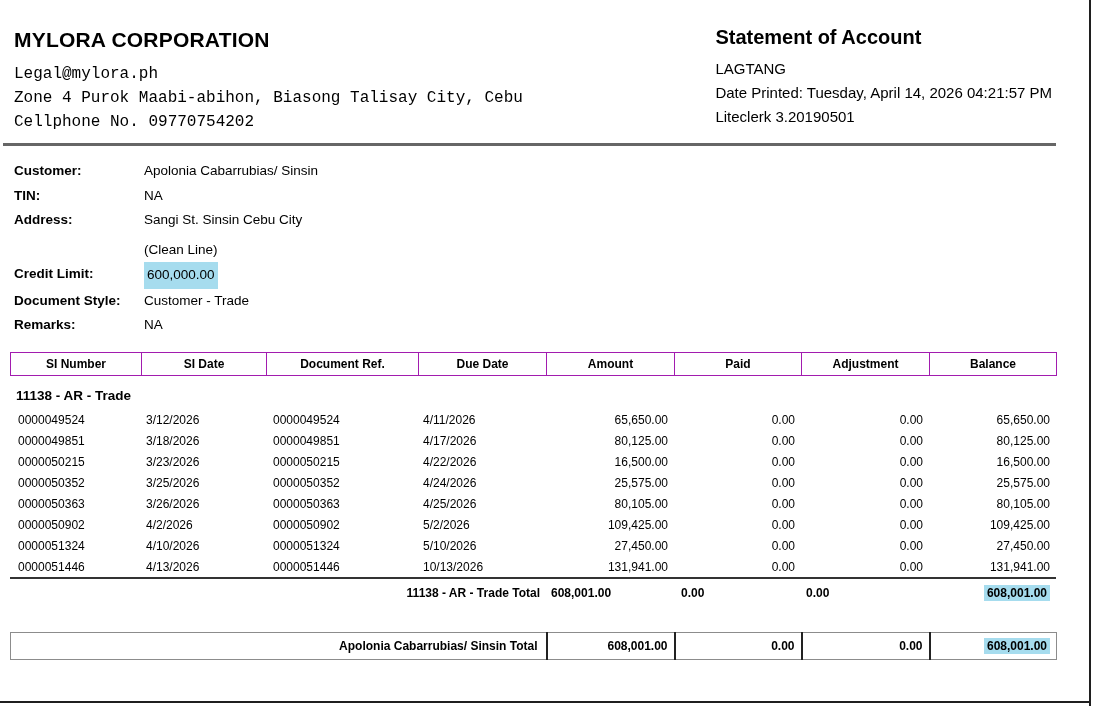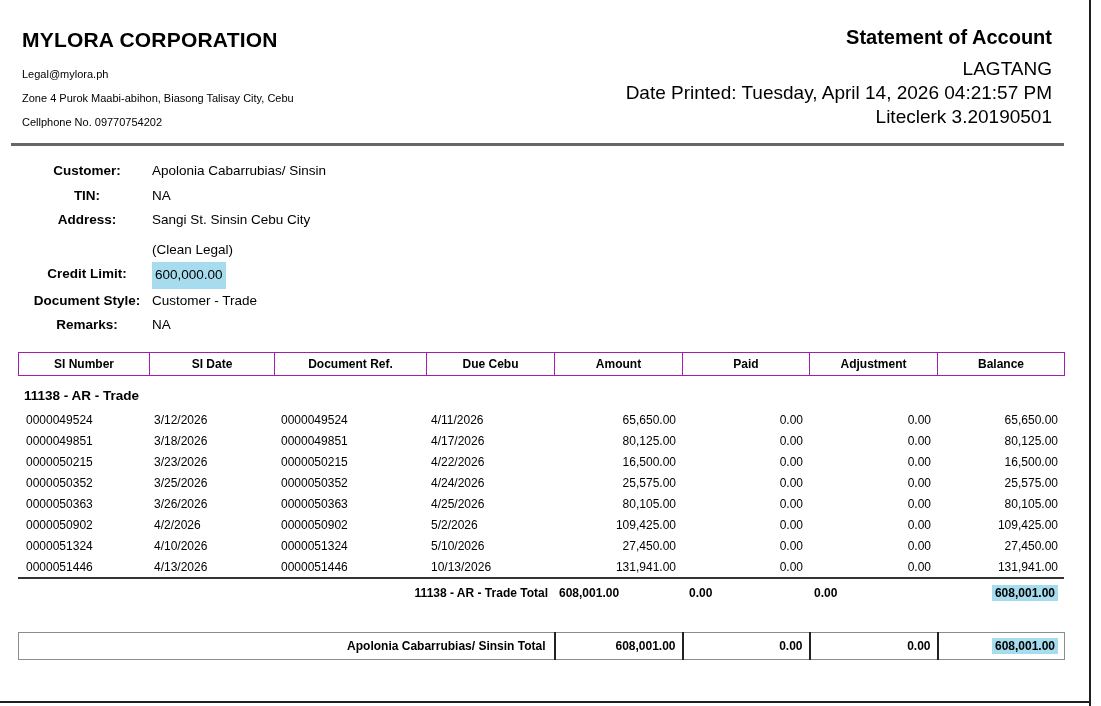--- a/index.html
+++ b/index.html
@@ -14,36 +14,36 @@
   }
   .page {
     position: relative;
     width: 1089px;
     height: 706px;
     background: #fff;
   }
   .page-border-right { position: absolute; left: 1089px; top: 0; width: 2px; height: 706px; background: #1f1f1f; }
   .page-border-bottom { position: absolute; left: 0; top: 701px; width: 1091px; height: 2px; background: #1f1f1f; }
 
-  .content { padding: 24px 0 0 12px; width: 1054px; }
+  .content { padding: 24px 0 0 4px; width: 1054px; }
 
   
   .header { display: flex; align-items: flex-start; }
   .header-left { padding-left: 10px; }
   .company-name { font-size: 21px; font-weight: bold; letter-spacing: 0.2px; margin: 4px 0 10px 0; }
-  .company-line { font-size: 11px; line-height: 24px; }
-  .header-right { margin-left: auto; text-align: right; padding-right: 2px; }
+  .company-line { font-size: 16px; line-height: 24px; font-family: Liberation Mono, monospace; }
+  .header-right { margin-left: auto; text-align: left; padding-right: 2px; }
   .report-title { font-size: 20px; font-weight: bold; margin: 2px 0 8px 0; }
-  .report-line { font-size: 19px; line-height: 24px; }
+  .report-line { font-size: 15px; line-height: 24px; }
 
   .rule { margin-top: 9px; margin-left: -1px; height: 3px; background: #666; width: 1053px; }
 
   
   .customer-block { margin-top: 13px; padding-left: 10px; font-size: 13.5px; }
-  .cust-row { display: flex; line-height: 24.5px; text-align: center; }
+  .cust-row { display: flex; line-height: 24.5px; }
   .cust-row .lbl { width: 130px; font-weight: bold; flex: 0 0 130px; }
   .cust-row.spacer-above { margin-top: 5px; }
   .hl { background: var(--hl, #a6dcee); padding: 1px 3px; }
 
   
   table { border-collapse: collapse; table-layout: fixed; width: 1046px; margin-left: 6px; font-size: 12px; }
   .header-grid { margin-top: 14px; }
   .header-grid td {
     border: 1px solid #a21caf;
     text-align: center;
@@ -108,21 +108,21 @@
       <div class="cust-row">
         <span class="lbl">TIN:</span>
         <span>NA</span>
       </div>
       <div class="cust-row">
         <span class="lbl">Address:</span>
         <span>Sangi St. Sinsin Cebu City</span>
       </div>
       <div class="cust-row spacer-above">
         <span class="lbl"></span>
-        <span>(Clean Legal)</span>
+        <span>(Clean Line)</span>
       </div>
       <div class="cust-row">
         <span class="lbl">Credit Limit:</span>
         <span class="hl">600,000.00</span>
       </div>
       <div class="cust-row">
         <span class="lbl">Document Style:</span>
         <span>Customer - Trade</span>
       </div>
       <div class="cust-row">
@@ -140,21 +140,21 @@
         <col style="width:128px">
           <col style="width:127px">
           <col style="width:128px">
           <col style="width:127px">
       </colgroup>
       <tbody>
         <tr>
           <td>SI Number</td>
           <td>SI Date</td>
           <td>Document Ref.</td>
-          <td>Due Cebu</td>
+          <td>Due Date</td>
           <td>Amount</td>
           <td>Paid</td>
           <td>Adjustment</td>
           <td>Balance</td>
         </tr>
       </tbody>
     </table>
 
     <div class="group-title">11138 - AR - Trade</div>
 

